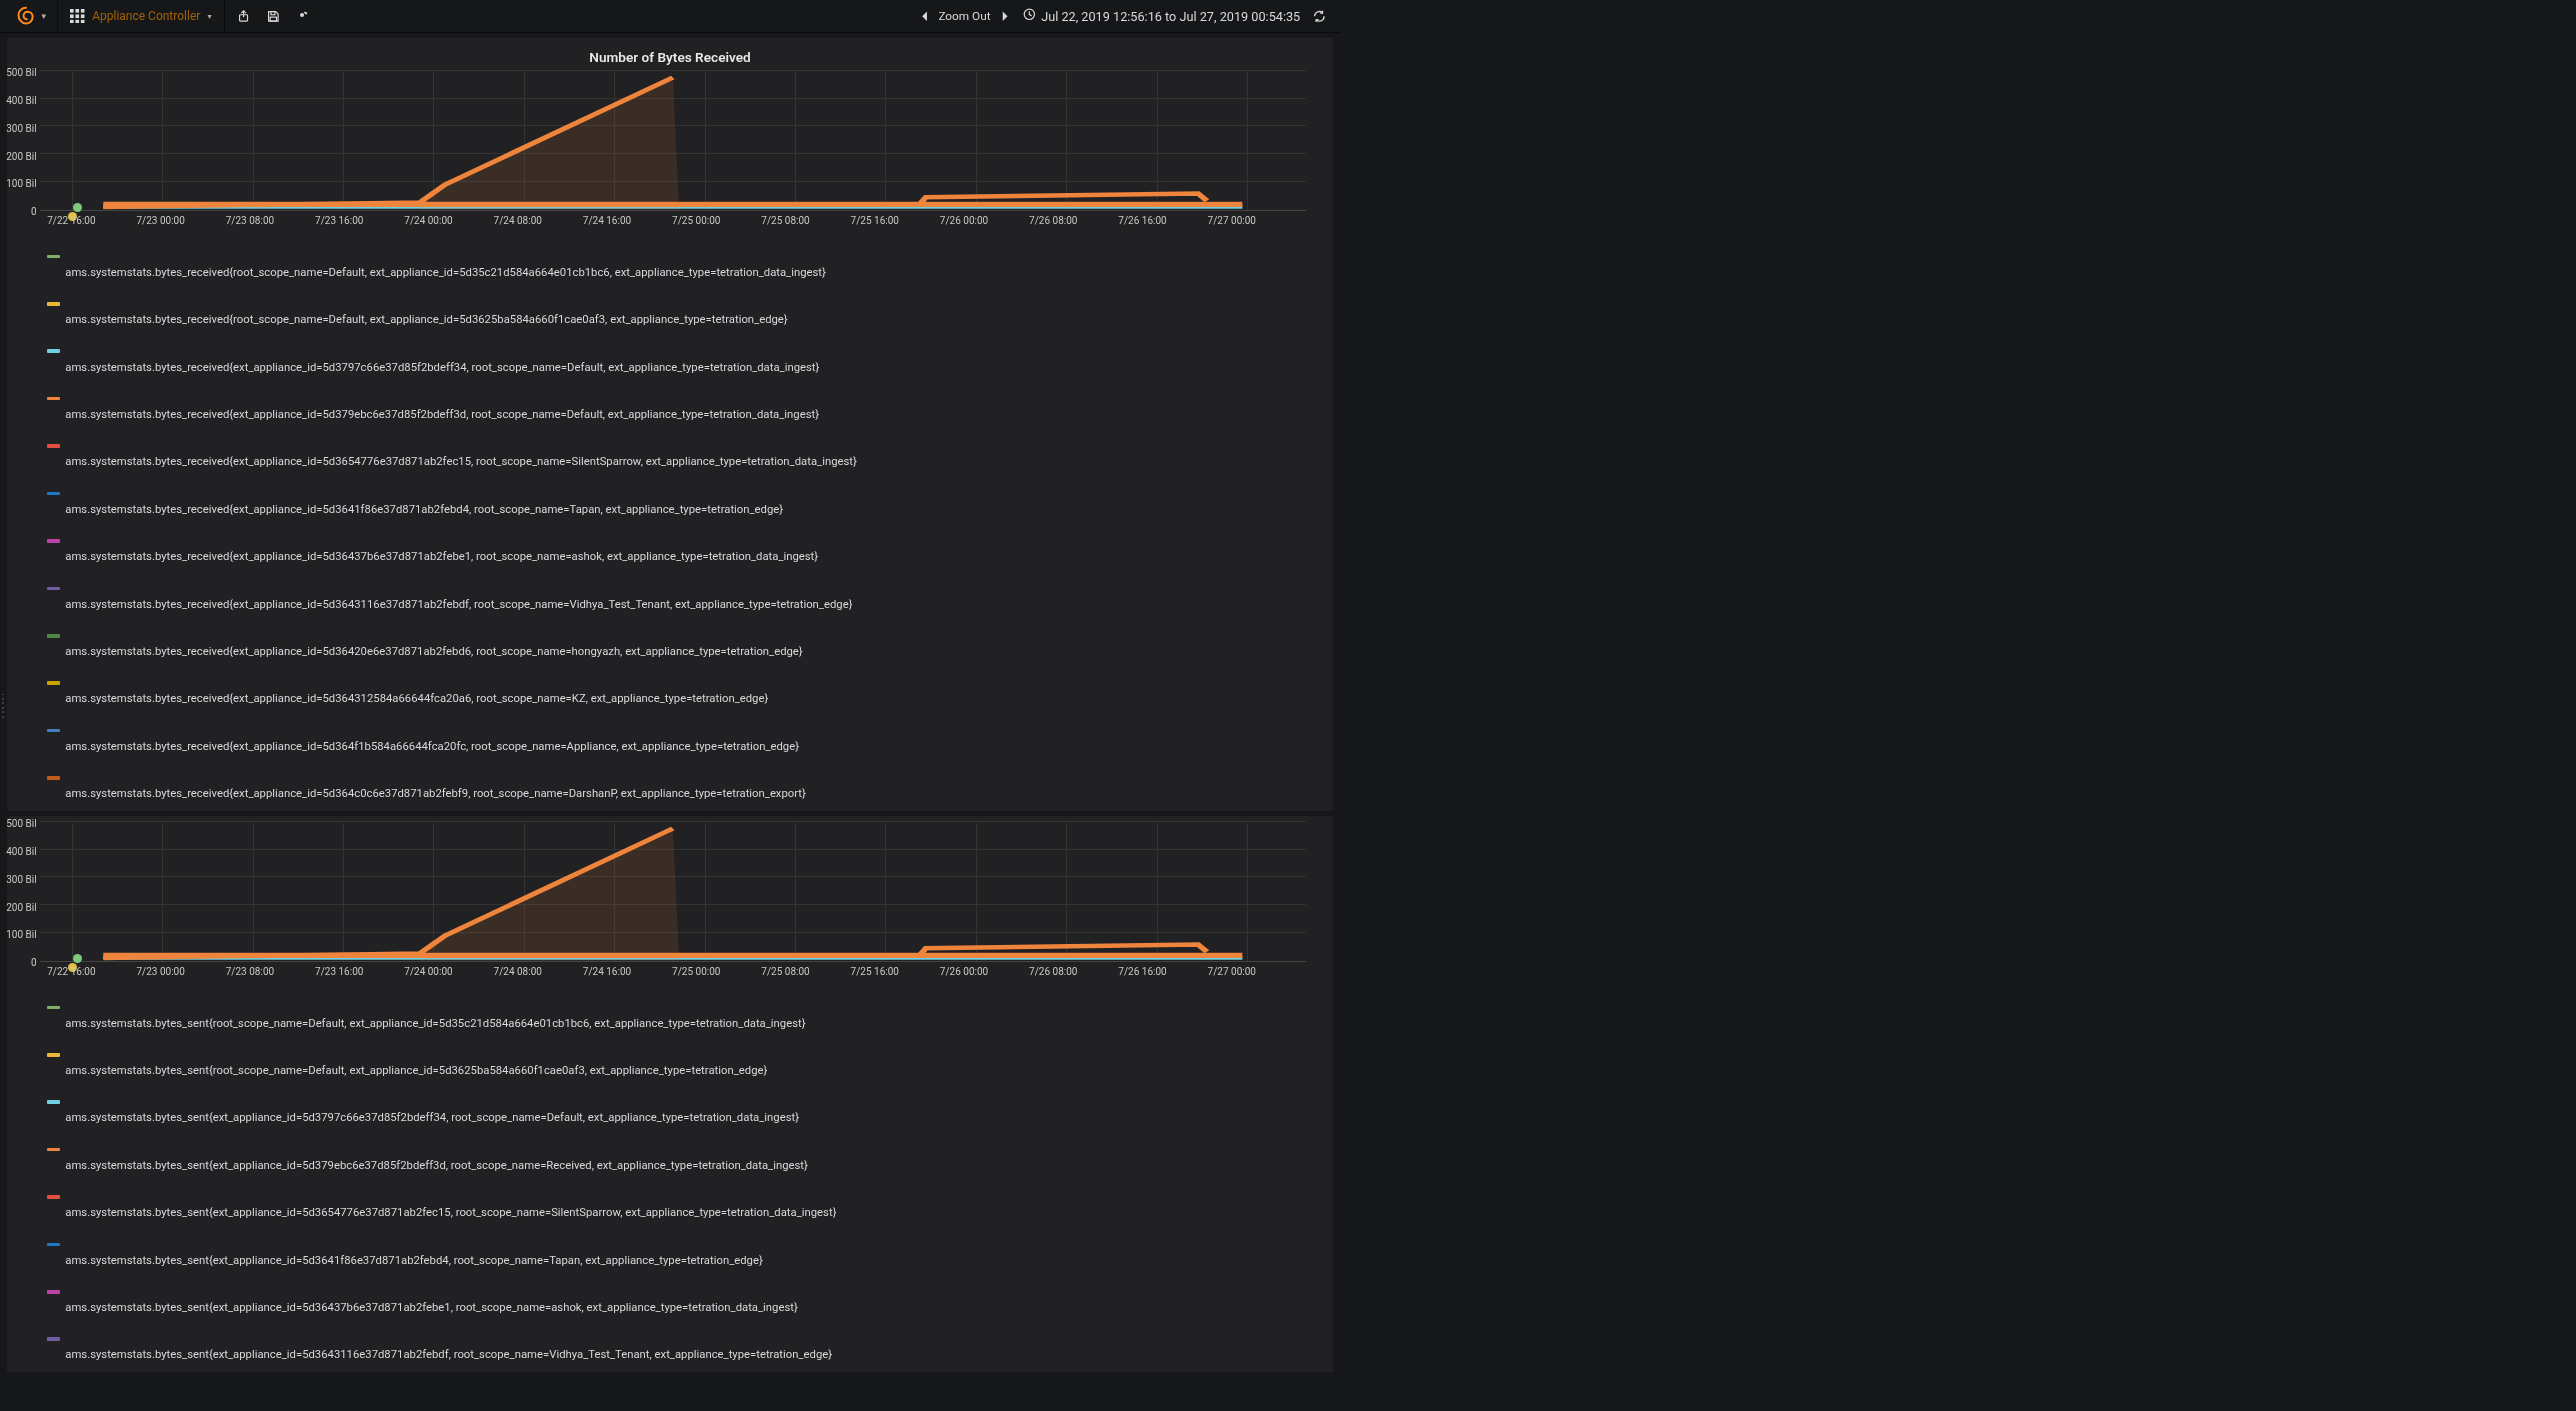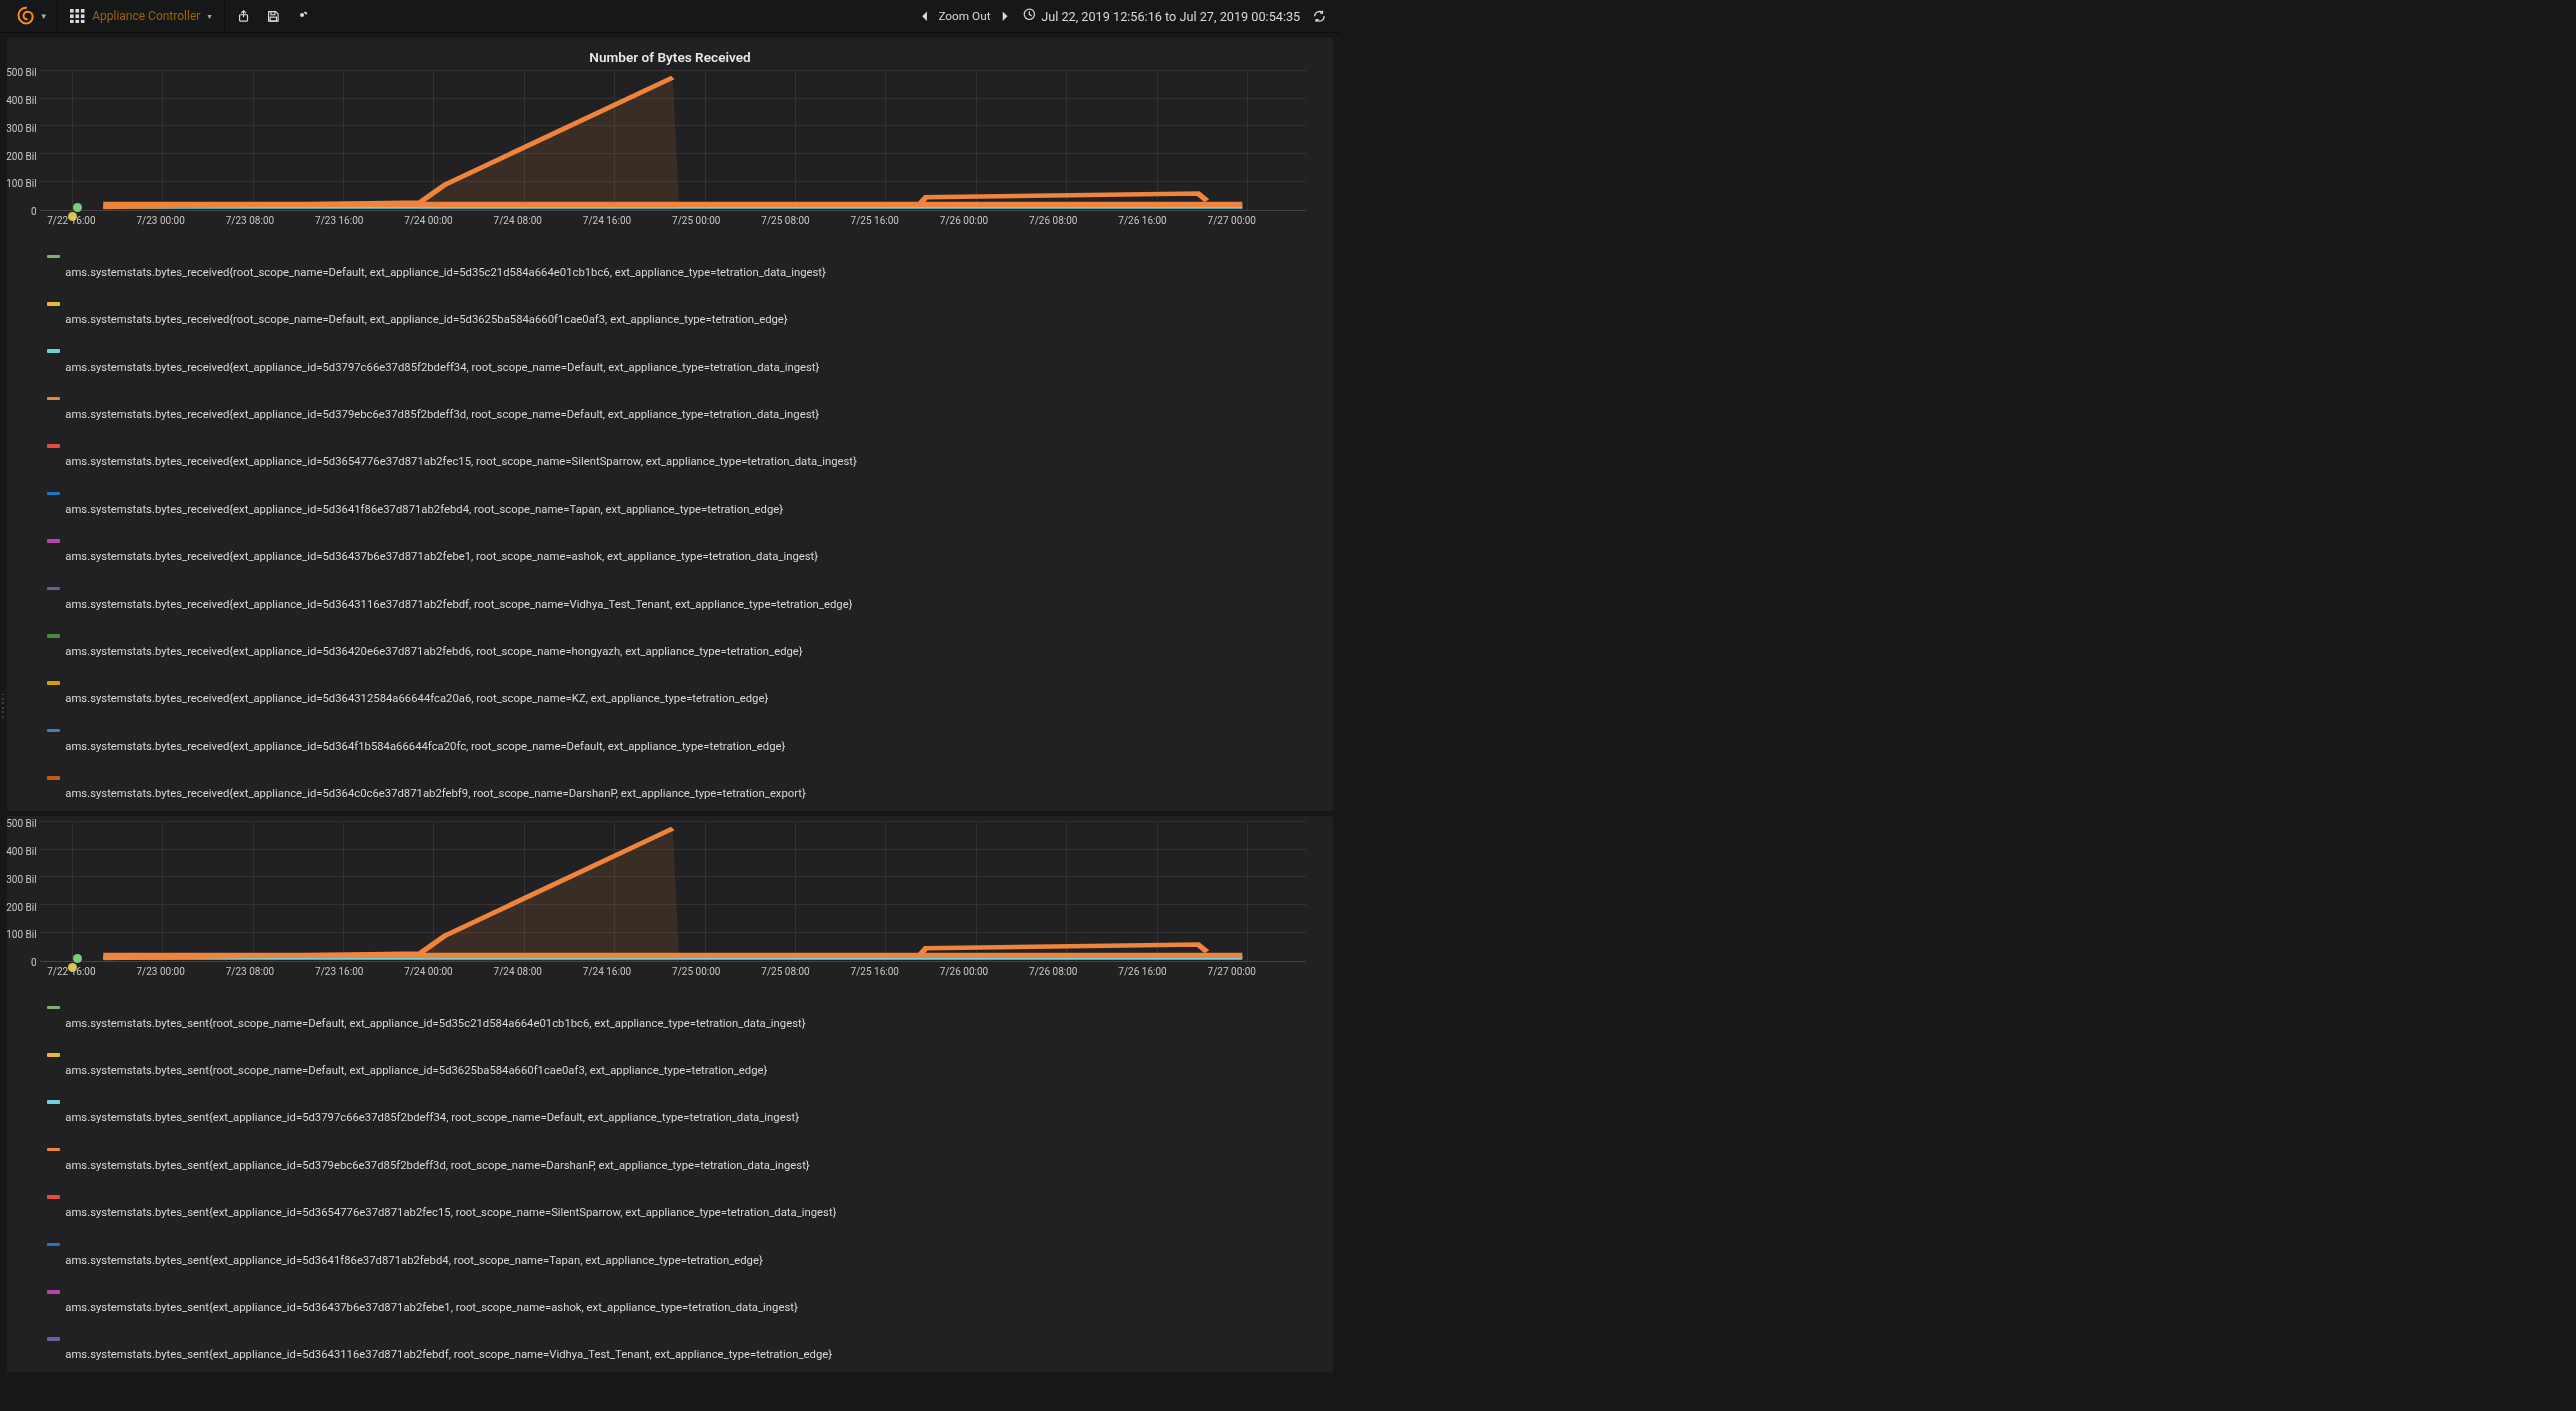--- a/index.html
+++ b/index.html
@@ -320,21 +320,21 @@
         <div class="legend-item">
           <span class="legend-swatch" style="background: rgb(80, 134, 66);"></span>
           <span class="legend-label">ams.systemstats.bytes_received{ext_appliance_id=5d36420e6e37d871ab2febd6, root_scope_name=hongyazh, ext_appliance_type=tetration_edge}</span>
         </div>
         <div class="legend-item">
           <span class="legend-swatch" style="background: rgb(204, 163, 0);"></span>
           <span class="legend-label">ams.systemstats.bytes_received{ext_appliance_id=5d364312584a66644fca20a6, root_scope_name=KZ, ext_appliance_type=tetration_edge}</span>
         </div>
         <div class="legend-item">
           <span class="legend-swatch" style="background: rgb(68, 126, 188);"></span>
-          <span class="legend-label">ams.systemstats.bytes_received{ext_appliance_id=5d364f1b584a66644fca20fc, root_scope_name=Default, ext_appliance_type=tetration_edge}</span>
+          <span class="legend-label">ams.systemstats.bytes_received{ext_appliance_id=5d364f1b584a66644fca20fc, root_scope_name=Appliance, ext_appliance_type=tetration_edge}</span>
         </div>
         <div class="legend-item">
           <span class="legend-swatch" style="background: rgb(193, 92, 23);"></span>
           <span class="legend-label">ams.systemstats.bytes_received{ext_appliance_id=5d364c0c6e37d871ab2febf9, root_scope_name=DarshanP, ext_appliance_type=tetration_export}</span>
         </div>
       </div>
     </div>
     <div class="panel">
       <div class="drag-handle" style="top: 50%; transform: translateY(-50%);">
         <span></span>
@@ -410,21 +410,21 @@
         <div class="legend-item">
           <span class="legend-swatch" style="background: rgb(234, 184, 57);"></span>
           <span class="legend-label">ams.systemstats.bytes_sent{root_scope_name=Default, ext_appliance_id=5d3625ba584a660f1cae0af3, ext_appliance_type=tetration_edge}</span>
         </div>
         <div class="legend-item">
           <span class="legend-swatch" style="background: rgb(110, 208, 224);"></span>
           <span class="legend-label">ams.systemstats.bytes_sent{ext_appliance_id=5d3797c66e37d85f2bdeff34, root_scope_name=Default, ext_appliance_type=tetration_data_ingest}</span>
         </div>
         <div class="legend-item">
           <span class="legend-swatch" style="background: rgb(239, 132, 60);"></span>
-          <span class="legend-label">ams.systemstats.bytes_sent{ext_appliance_id=5d379ebc6e37d85f2bdeff3d, root_scope_name=DarshanP, ext_appliance_type=tetration_data_ingest}</span>
+          <span class="legend-label">ams.systemstats.bytes_sent{ext_appliance_id=5d379ebc6e37d85f2bdeff3d, root_scope_name=Received, ext_appliance_type=tetration_data_ingest}</span>
         </div>
         <div class="legend-item">
           <span class="legend-swatch" style="background: rgb(226, 77, 66);"></span>
           <span class="legend-label">ams.systemstats.bytes_sent{ext_appliance_id=5d3654776e37d871ab2fec15, root_scope_name=SilentSparrow, ext_appliance_type=tetration_data_ingest}</span>
         </div>
         <div class="legend-item">
           <span class="legend-swatch" style="background: rgb(31, 120, 193);"></span>
           <span class="legend-label">ams.systemstats.bytes_sent{ext_appliance_id=5d3641f86e37d871ab2febd4, root_scope_name=Tapan, ext_appliance_type=tetration_edge}</span>
         </div>
         <div class="legend-item">

